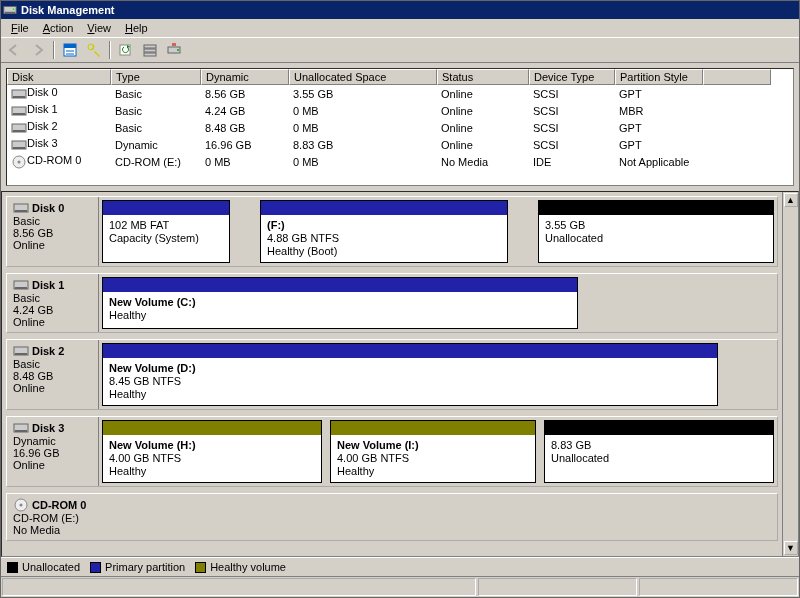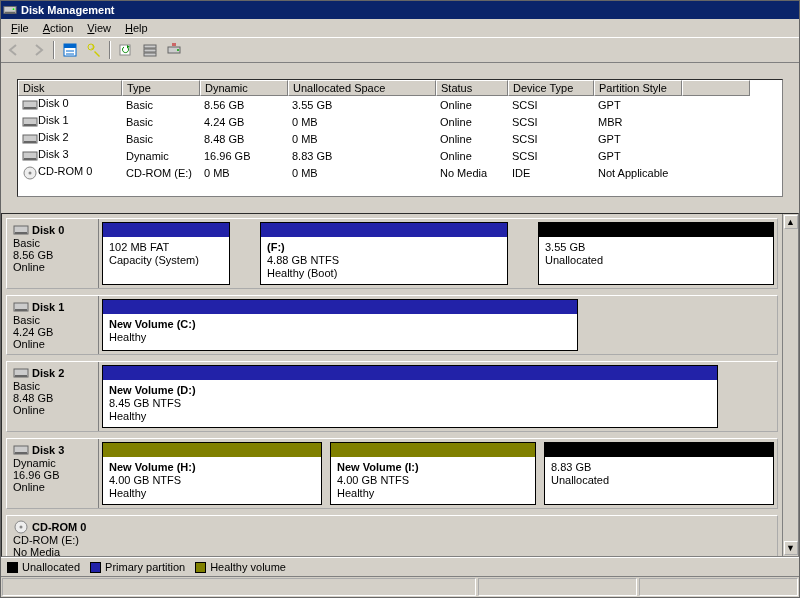--- a/index.html
+++ b/index.html
@@ -8,21 +8,21 @@
 .titlebar { background: #0a246a; color: #fff; display: flex; align-items: center; height: 18px; padding: 0 2px; font-weight: bold; }
 .titlebar-icon { width: 14px; height: 14px; margin-right: 4px; }
 .menubar { background: #d4d0c8; display: flex; gap: 2px; height: 18px; align-items: center; padding: 8px 4px; }
 .menu-item { padding: 1px 6px; cursor: default; }
 .menu-item span.u { text-decoration: underline; }
 .toolbar { background: #d4d0c8; height: 26px; display: flex; align-items: center; padding: 0 2px; gap: 2px; border-top: 1px solid #fff; border-bottom: 1px solid #808080; }
 .tb-btn { width: 22px; height: 22px; display: flex; align-items: center; justify-content: center; border: 1px solid transparent; }
 .tb-btn.disabled { filter: grayscale(1); opacity: .55; }
 .tb-sep { width: 1px; height: 18px; border-left: 1px solid #808080; border-right: 1px solid #fff; margin: 0 2px; }
 .tb-btn svg { width: 16px; height: 16px; display:block; }
-.disk-list { background: #fff; border: 1px inset #808080; margin: 16px; height: 118px; overflow: hidden; }
+.disk-list { background: #fff; border: 1px inset #808080; margin: 5px; height: 118px; overflow: hidden; }
 .disk-list-header { display: flex; height: 16px; }
 .disk-list-header > div { background: #d4d0c8; border: 1px outset #fff; border-right: 1px solid #808080; border-bottom: 1px solid #808080; padding: 1px 4px; overflow: hidden; white-space: nowrap; }
 .disk-list-body > .row { display: flex; height: 17px; align-items: center; }
 .disk-list-body > .row > div { padding: 1px 4px; overflow: hidden; white-space: nowrap; }
 .disk-graph-pane { flex: 1; background: #d4d0c8; border: 1px inset #808080; margin: 0px; display: flex; overflow: hidden; position: relative; }
 .disk-graph-inner { padding: 4px 4px; flex: 1; overflow: hidden; }
 .disk-block { display: flex; border: 1px outset #fff; margin-bottom: 6px; background: #d4d0c8; }
 .disk-info { width: 92px; padding: 4px 6px; border-right: 1px solid #808080; }
 .disk-info-head { display:flex; align-items:center; gap:3px; font-weight:bold; }
 .disk-vols { display: flex; flex: 1; padding: 3px; gap: 2px; justify-content: space-between; }
@@ -30,24 +30,24 @@
 .vol-color { height: 14px; }
 .vol-body { flex: 1; background: #fff; padding: 4px 6px; line-height: 13px; }
 .scroll-v { width: 16px; background: #d4d0c8; border-left: 1px solid #808080; display:flex; flex-direction:column; justify-content:space-between; padding:1px 0;}
 .scroll-v .arr { width:14px;height:14px;margin:0 auto;border:1px outset #fff;background:#d4d0c8;display:flex;align-items:center;justify-content:center;font-size:9px;}
 .legend { height: 20px; background: #d4d0c8; display: flex; align-items: center; gap: 4px; padding: 0 6px; border-top: 1px solid #fff; border-bottom: 1px solid #808080;}
 .leg-square { width: 11px; height: 11px; border: 1px solid #000; }
 .statusbar { height: 20px; background: #d4d0c8; display:flex; }
 .statusbar > div { border: 1px inset #fff; margin:1px; flex:1; }
 .disk-icon { width:16px;height:14px; display:inline-block; vertical-align:middle; }
 .c-disk { width: 104px; }
-.c-type { width: 78px; }
+.c-type { width: 90px; }
 .c-cap { width: 88px; }
 .c-unalloc { width: 148px; }
-.c-status { width: 72px; }
+.c-status { width: 92px; }
 .c-devtype { width: 86px; }
 .c-pstyle { width: 88px; }
 .c-last { width: 68px; }
 </style>
 </head>
 <body>
 
 <div class="window">
 
   <div class="titlebar">

